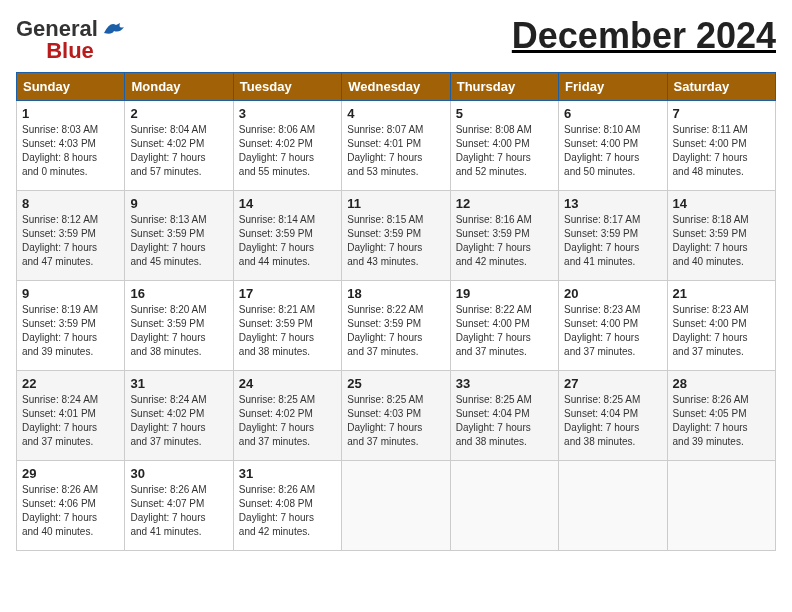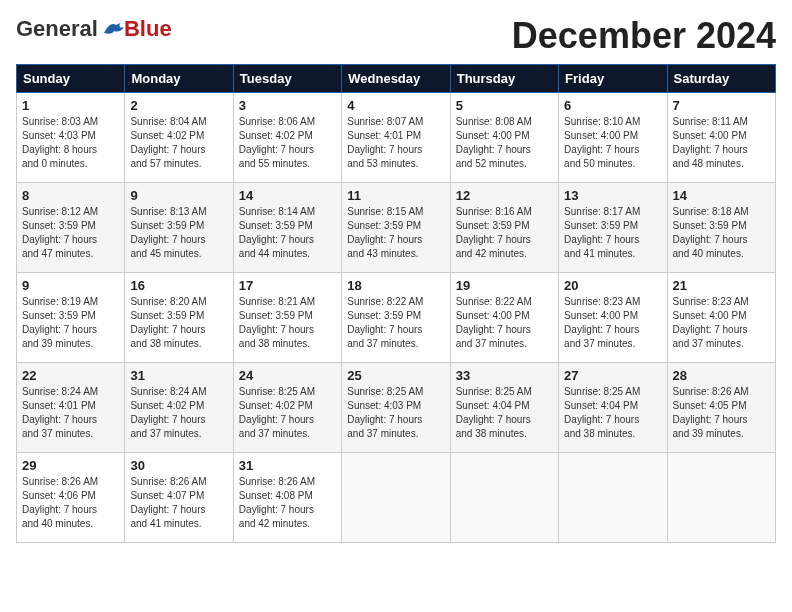--- a/index.html
+++ b/index.html
@@ -11,42 +11,42 @@
       padding: 16px;
     }
     .header {
       display: flex;
       justify-content: space-between;
       align-items: flex-start;
       margin-bottom: 8px;
     }
     .logo {
       display: flex;
-      flex-direction: row;
-      align-items: flex-end;
+      flex-direction: column;
+      align-items: center;
     }
     .logo-line1 { display: flex; align-items: center; gap: 2px; }
-    .title-block { text-align: right; }
+    .title-block { text-align: right; text-decoration: underline; }
     .month-title {
       font-size: 36px;
       font-weight: bold;
       color: #222;
       line-height: 1.1;
     }
     .location-title {
       font-size: 16px;
       color: #444;
     }
     .calendar-table {
       width: 100%;
       border-collapse: collapse;
       font-size: 11px;
     }
     .calendar-table th {
-      background: #0f172a;
+      background: #a16207;
       color: #fff;
       text-align: left;
       padding: 6px 6px;
       font-size: 13px;
       font-weight: bold;
       border: 1px solid #1a5fa8;
     }
     .calendar-table td {
       vertical-align: top;
       padding: 5px 5px;

